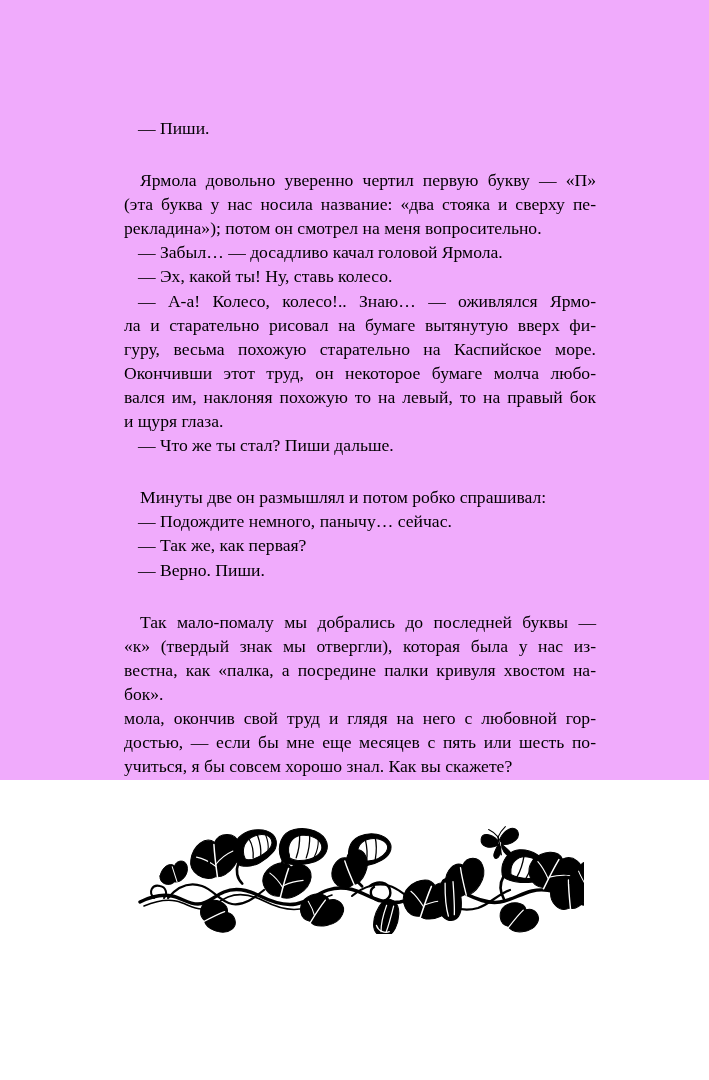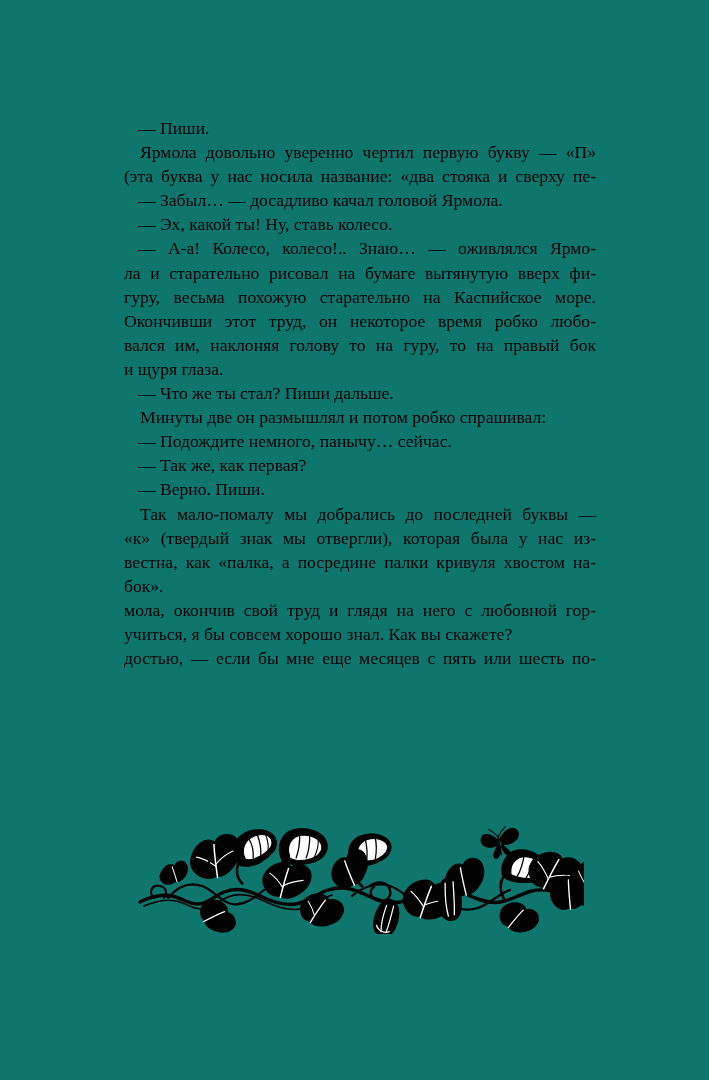--- a/index.html
+++ b/index.html
@@ -15,22 +15,22 @@
     overflow: hidden;
     font-family: "Liberation Serif", "DejaVu Serif", serif;
     color: #000000;
   }
 
   #page {
     position: absolute;
     left: 0;
     top: 0;
     width: 709px;
-    height: 1080px;
-    background: #0f766e;
+    height: 780px;
+    background: #f0abfc;
   }
 
   #text-block {
     position: absolute;
     left: 124px;
     top: 116px;
     width: 472px;
   }
 
   .para {
@@ -57,20 +57,21 @@
 
   
   .line.last {
     white-space: pre;
     text-align: left;
   }
 
   
   .indent {
     padding-left: 16px;
+    margin-top: 28px;
   }
 
   
   .dlg {
     padding-left: 14px;
   }
 
   #ornament {
     position: absolute;
     left: 138px;
@@ -91,37 +92,38 @@
 
   <div id="text-block">
 
     <p class="para">
       <span class="line last dlg">— Пиши.</span>
     </p>
 
     <p class="para">
       <span class="line just indent">Ярмола довольно уверенно чертил первую букву — «П»</span>
       <span class="line just">(эта буква у нас носила название: «два стояка и сверху пе-</span>
+      <span class="line last">рекладина»); потом он смотрел на меня вопросительно.</span>
     </p>
 
 
     <p class="para">
       <span class="line last dlg">— Забыл… — досадливо качал головой Ярмола.</span>
     </p>
 
     <p class="para">
       <span class="line last dlg">— Эх, какой ты! Ну, ставь колесо.</span>
     </p>
 
     <p class="para">
       <span class="line just dlg">— А-а! Колесо, колесо!.. Знаю… — оживлялся Ярмо-</span>
       <span class="line just">ла и старательно рисовал на бумаге вытянутую вверх фи-</span>
       <span class="line just">гуру, весьма похожую старательно на Каспийское море.</span>
-      <span class="line just">Окончивши этот труд, он некоторое время робко любо-</span>
-      <span class="line just">вался им, наклоняя голову то на гуру, то на правый бок</span>
+      <span class="line just">Окончивши этот труд, он некоторое бумаге молча любо-</span>
+      <span class="line just">вался им, наклоняя похожую то на левый, то на правый бок</span>
       <span class="line last">и щуря глаза.</span>
     </p>
 
     <p class="para">
       <span class="line last dlg">— Что же ты стал? Пиши дальше.</span>
     </p>
 
     <p class="para">
       <span class="line last indent">Минуты две он размышлял и потом робко спрашивал:</span>
     </p>
@@ -140,22 +142,22 @@
 
     <p class="para">
       <span class="line just indent">Так мало-помалу мы добрались до последней буквы —</span>
       <span class="line just">«к» (твердый знак мы отвергли), которая была у нас из-</span>
       <span class="line just">вестна, как «палка, а посредине палки кривуля хвостом на-</span>
       <span class="line last">бок».</span>
     </p>
 
     <p class="para">
       <span class="line just">мола, окончив свой труд и глядя на него с любовной гор-</span>
+      <span class="line just">достью, — если бы мне еще месяцев с пять или шесть по-</span>
       <span class="line last">учиться, я бы совсем хорошо знал. Как вы скажете?</span>
-      <span class="line just">достью, — если бы мне еще месяцев с пять или шесть по-</span>
     </p>
 
   </div>
 
   <div id="ornament">
     <svg viewBox="0 0 446 110" xmlns="http://www.w3.org/2000/svg" aria-hidden="true">
       <g fill="#000000" stroke="#000000" stroke-linecap="round" stroke-linejoin="round">
 
         <path d="M2,78 C14,72 24,70 34,72 C44,74 50,80 60,80 C70,80 76,72 86,68
                  C98,63 110,66 122,72 C134,78 146,82 158,80 C170,78 178,70 190,66

